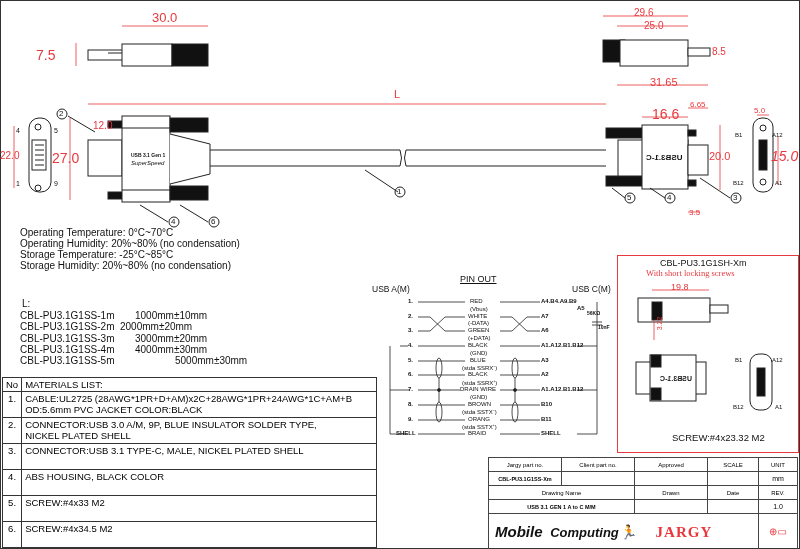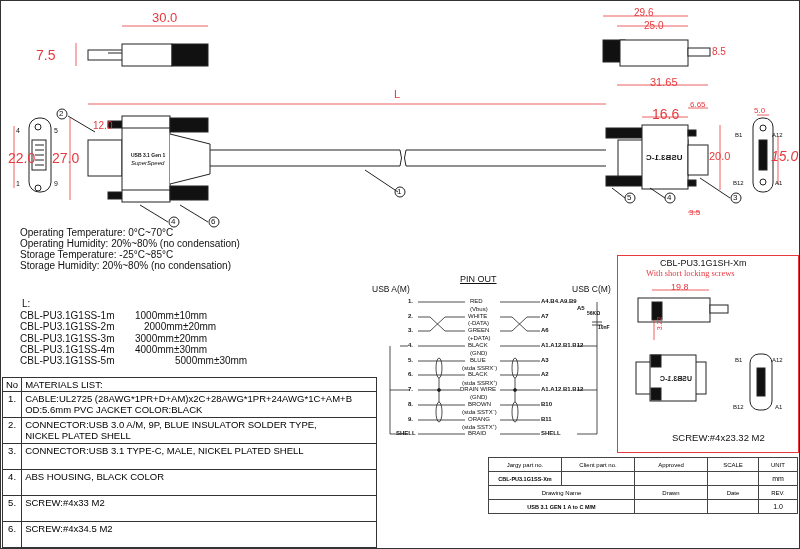--- a/index.html
+++ b/index.html
@@ -166,21 +166,21 @@
     <line x1="652" y1="290" x2="709" y2="290"></line>
     <line x1="654" y1="320" x2="654" y2="340"></line>
   </g>
 </svg>
 
 <span class="dim" style="left:152px;top:10px;font-size:13px;">30.0</span>
 <span class="dim" style="left:36px;top:47px;font-size:14px;">7.5</span>
 <span class="dim" style="left:93px;top:80px;font-size:10px;margin-top:40px;">12.0</span>
 <span class="dim" style="left:394px;top:88px;font-size:11px;">L</span>
 <span class="dim" style="left:52px;top:150px;font-size:14px;">27.0</span>
-<span class="dim" style="left:8px;top:150px;font-size:14px;">22.0</span>
+<span class="dim" style="left:0px;top:150px;font-size:10px;">22.0</span>
 <span class="dim" style="left:634px;top:7px;font-size:10px;">29.6</span>
 <span class="dim" style="left:644px;top:20px;font-size:10px;">25.0</span>
 <span class="dim" style="left:712px;top:46px;font-size:10px;">8.5</span>
 <span class="dim" style="left:650px;top:76px;font-size:11px;">31.65</span>
 <span class="dim" style="left:690px;top:100px;font-size:8px;">6.65</span>
 <span class="dim" style="left:652px;top:106px;font-size:14px;">16.6</span>
 <span class="dim" style="left:709px;top:150px;font-size:11px;">20.0</span>
 <span class="dim" style="left:689px;top:208px;font-size:8px;">3.5</span>
 <span class="dim" style="left:754px;top:106px;font-size:8px;">5.0</span>
 <span class="dim" style="left:771px;top:148px;font-size:14px;font-style:italic;">15.0</span>
@@ -210,21 +210,21 @@
   <span class="txt" style="left:20px;top:238px;">Operating Humidity: 20%~80% (no condensation)</span>
   <span class="txt" style="left:20px;top:249px;">Storage Temperature: -25°C~85°C</span>
   <span class="txt" style="left:20px;top:260px;">Storage  Humidity: 20%~80% (no condensation)</span>
 </div>
 
 <div>
   <span class="txt" style="left:22px;top:298px;">L:</span>
   <span class="txt" style="left:20px;top:310px;">CBL-PU3.1G1SS-1m</span>
   <span class="txt" style="left:135px;top:310px;">1000mm±10mm</span>
   <span class="txt" style="left:20px;top:321px;">CBL-PU3.1G1SS-2m</span>
-  <span class="txt" style="left:144px;top:321px;">2000mm±20mm</span>
+  <span class="txt" style="left:120px;top:321px;">2000mm±20mm</span>
   <span class="txt" style="left:20px;top:333px;">CBL-PU3.1G1SS-3m</span>
   <span class="txt" style="left:135px;top:333px;">3000mm±20mm</span>
   <span class="txt" style="left:20px;top:344px;">CBL-PU3.1G1SS-4m</span>
   <span class="txt" style="left:135px;top:344px;">4000mm±30mm</span>
   <span class="txt" style="left:20px;top:355px;">CBL-PU3.1G1SS-5m</span>
   <span class="txt" style="left:135px;top:355px;padding-left:40px;">5000mm±30mm</span>
 </div>
 
 <div>
   <span class="txt" style="left:460px;top:274px;font-size:9px;text-decoration:underline;">PIN OUT</span>
@@ -356,14 +356,23 @@
     <td>Drawn</td>
     <td>Date</td>
     <td>REV.</td>
   </tr>
   <tr>
     <td colspan="2" style="font-weight:bold;font-size:5.5px;">USB 3.1 GEN 1 A to C M/M</td>
     <td></td>
     <td></td>
     <td style="font-size:7px;">1.0</td>
   </tr>
+  <tr style="height:36px;">
+    <td colspan="4" style="text-align:left;padding-left:6px;">
+      <span style="font-size:15px;font-weight:bold;font-style:italic;color:#111;">Mobile</span>
+      <span style="font-size:13px;font-weight:bold;font-style:italic;color:#111;margin-left:6px;">Computing</span>
+      <span style="font-size:14px;color:#e8383d;">🏃</span>
+      <span style="font-size:15px;font-weight:bold;color:#e8383d;font-family:'Liberation Serif',serif;margin-left:16px;letter-spacing:1px;">JARGY</span>
+    </td>
+    <td style="font-size:10px;color:#e8383d;">⊕▭</td>
+  </tr>
 </tbody>
   </table>
 
 </body></html>

